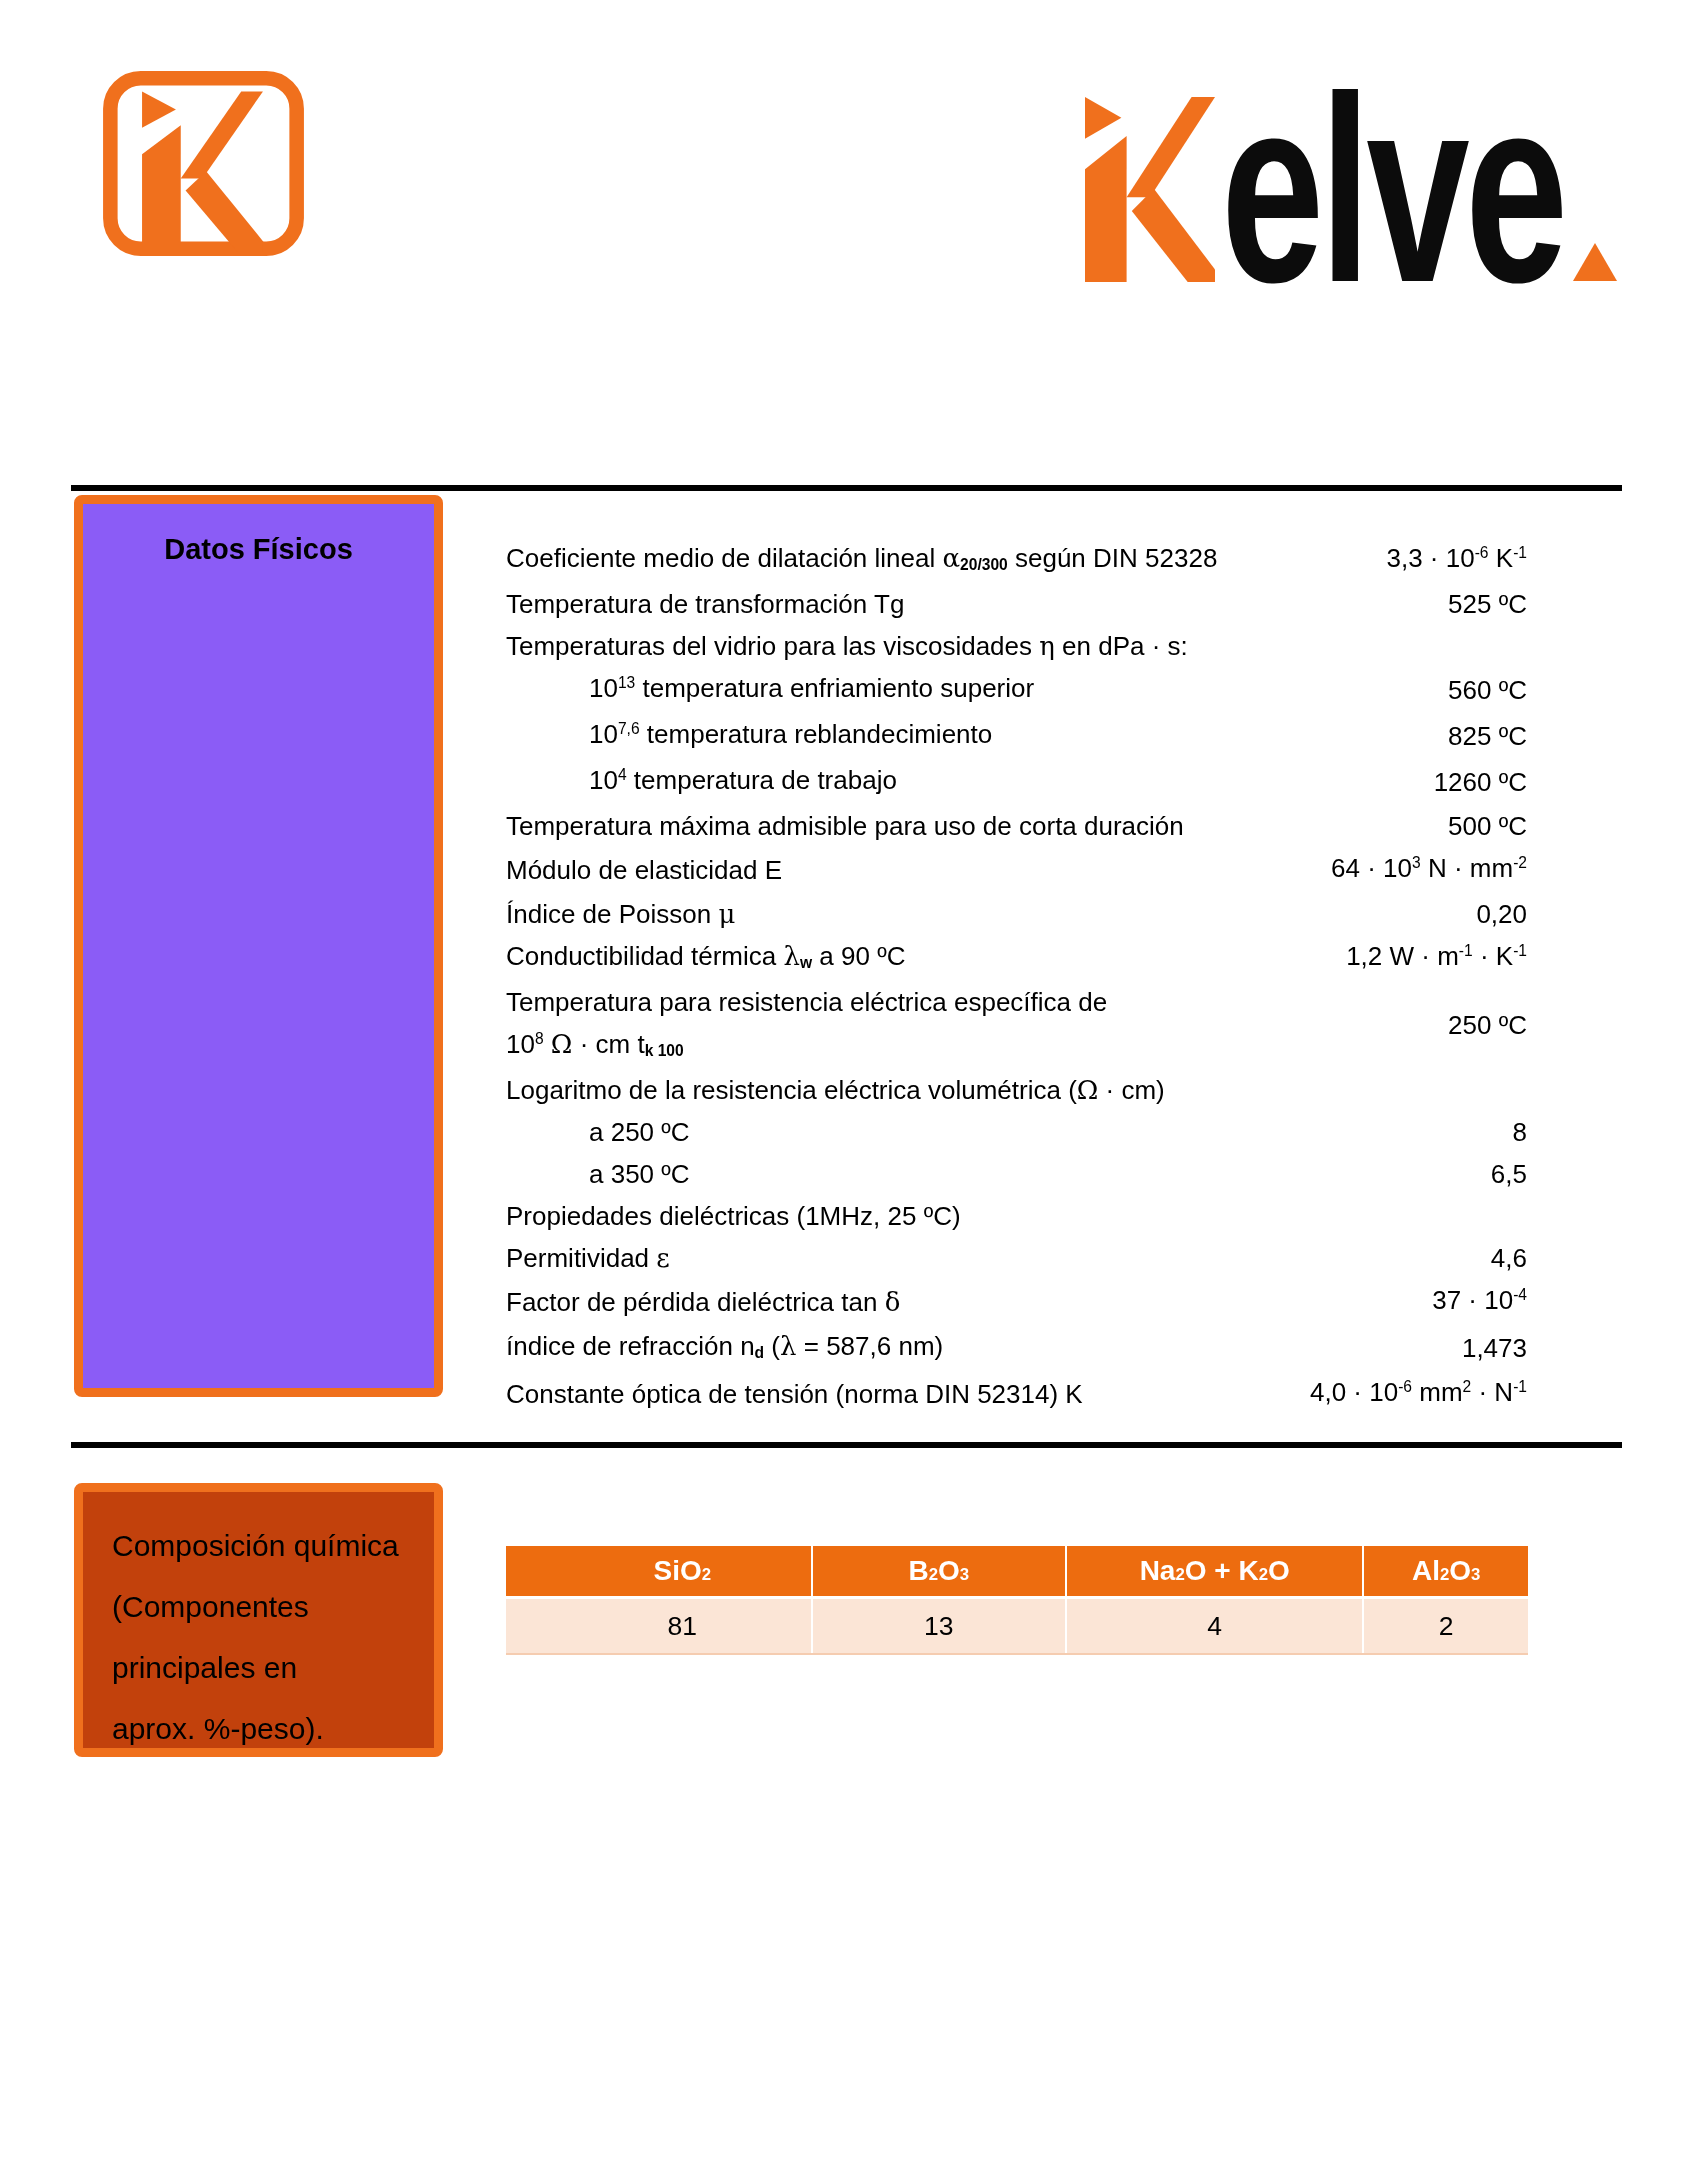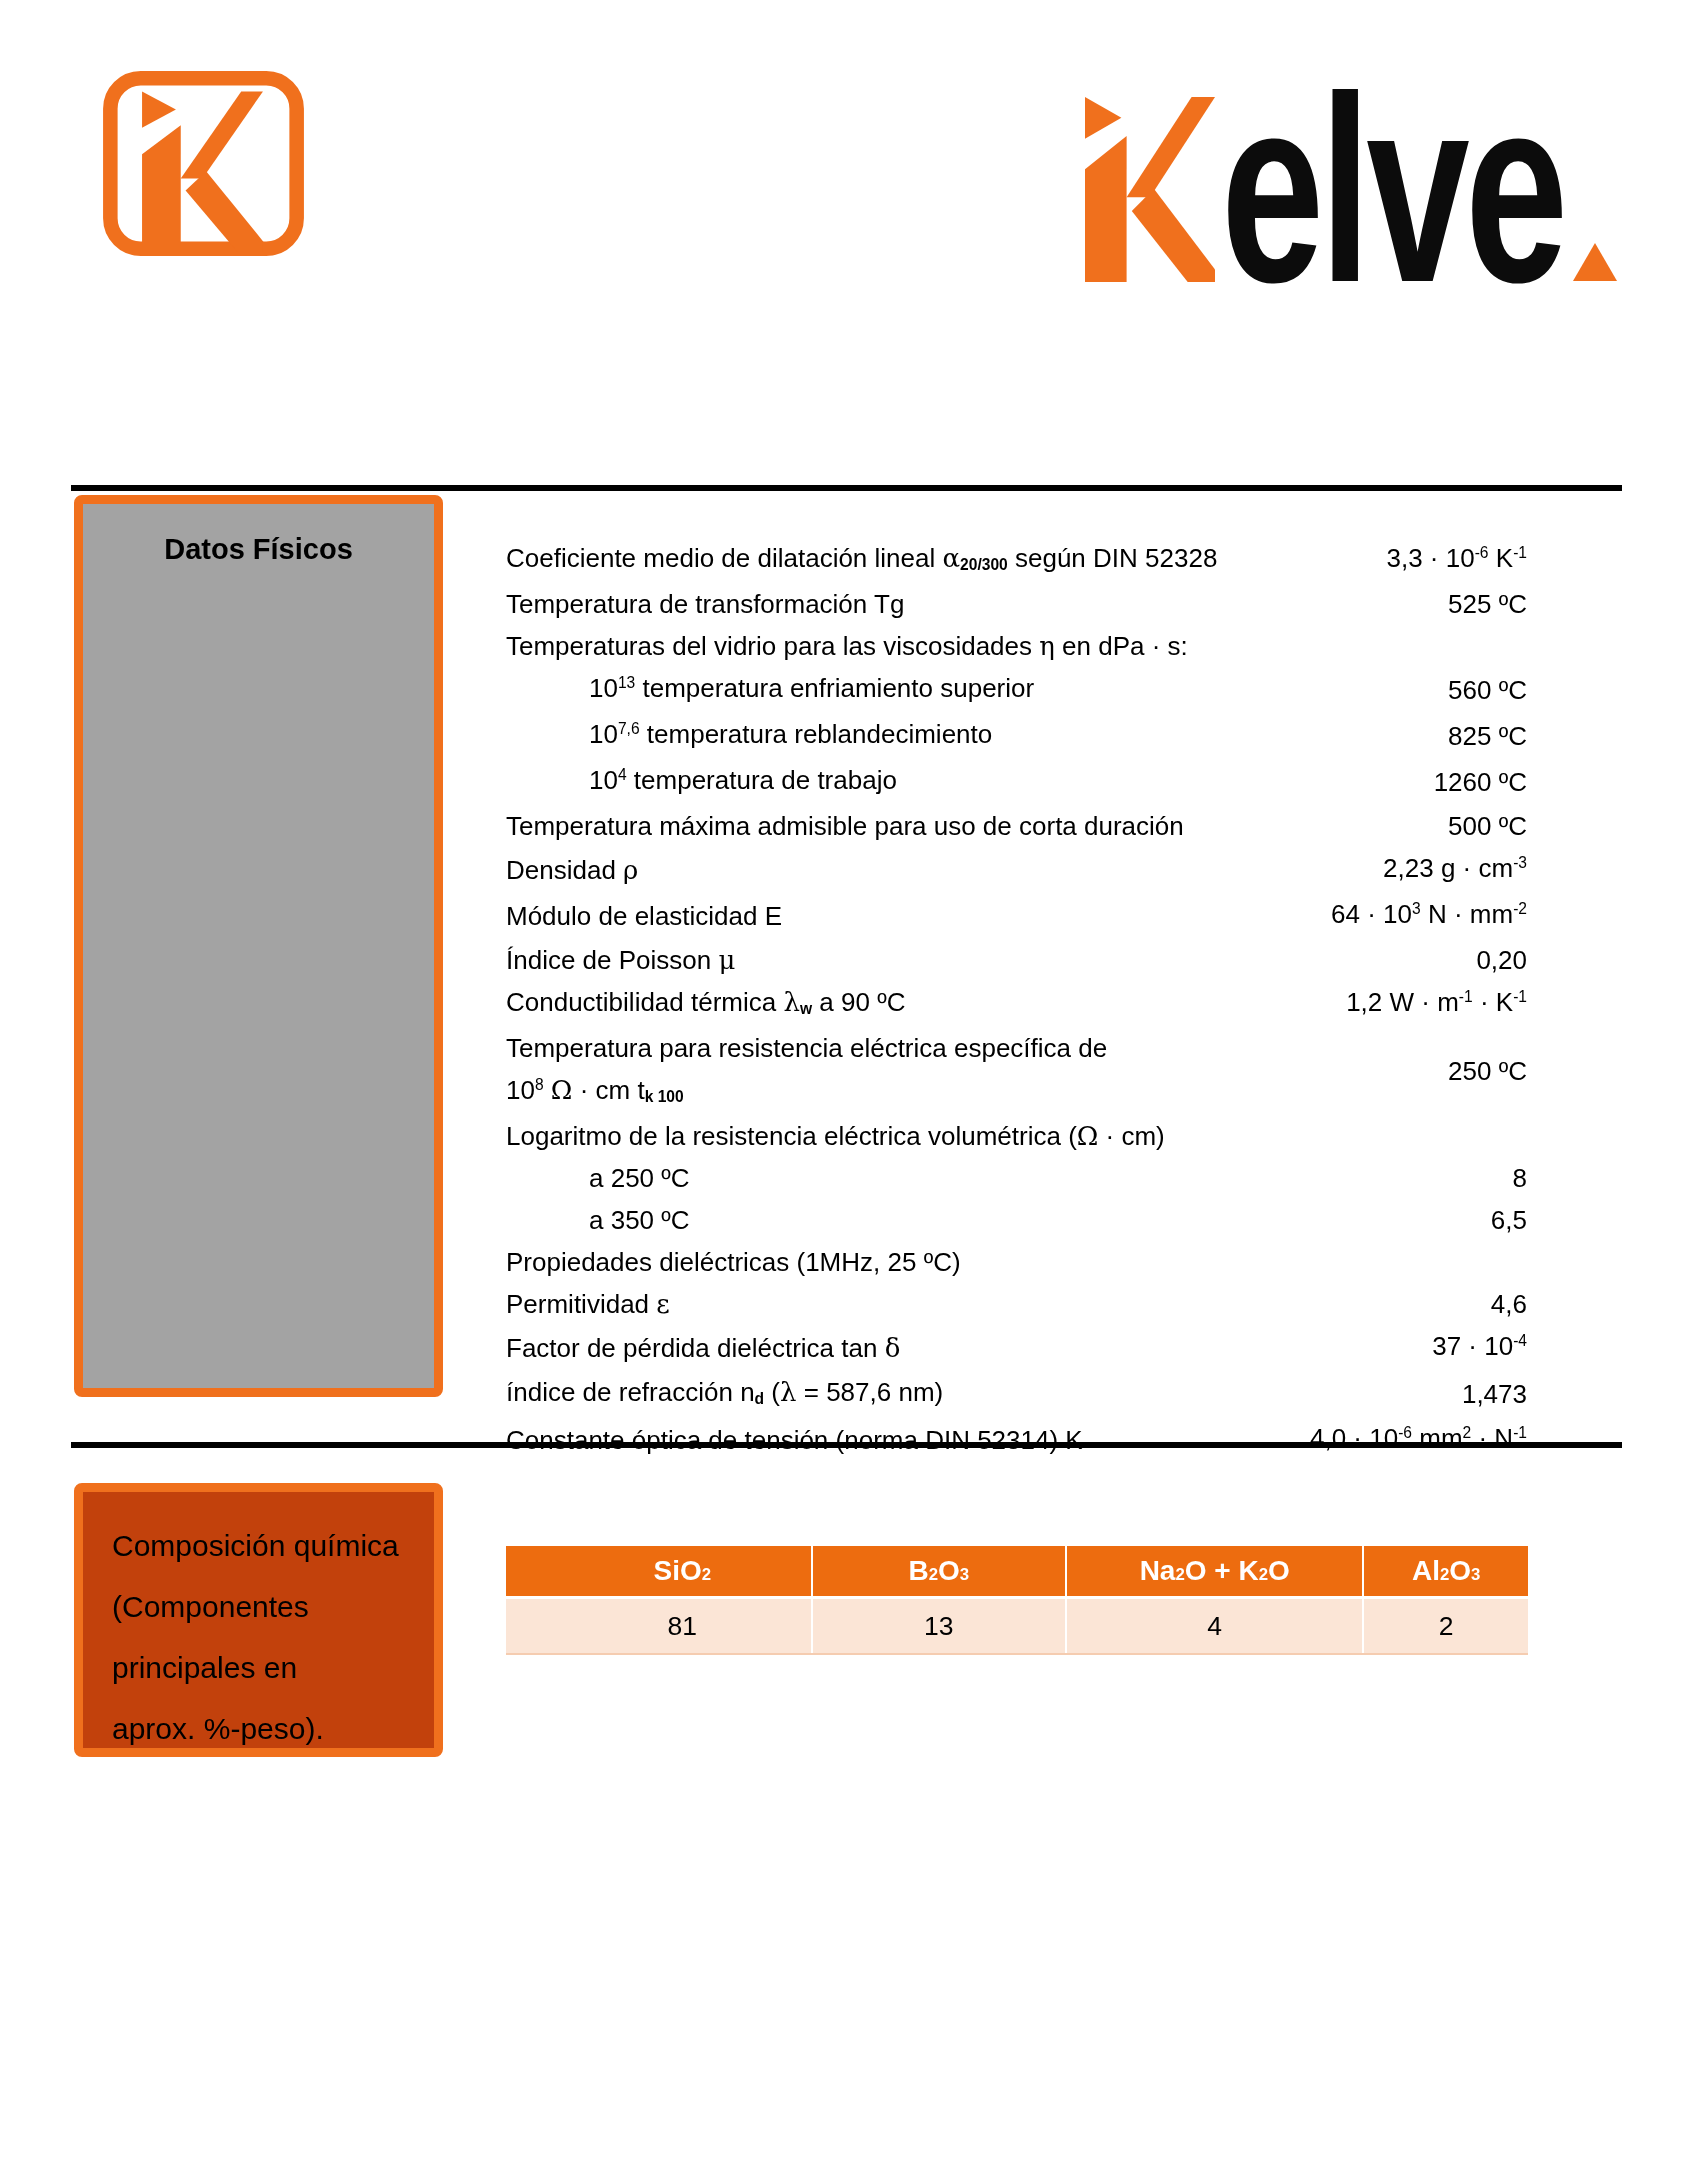--- a/index.html
+++ b/index.html
@@ -36,21 +36,21 @@
     border-right:22px solid transparent;
     border-bottom:38px solid var(--orange);
   }
   
   .rule{position:absolute;left:71px;width:1551px;height:6px;background:var(--ink);}
   .rule-1{top:485px;}
   .rule-2{top:1442px;}
   
   .datos-box{
     position:absolute;left:74px;top:495px;width:369px;height:902px;
-    border:9.3px solid var(--orange);border-radius:8px;background:#a3a3a3;
+    border:9.3px solid var(--orange);border-radius:8px;background:#8b5cf6;
     box-sizing:border-box;
   }
   .datos-title{margin-top:29px;text-align:center;font-size:29px;font-weight:bold;}
   
   .rows{
     position:absolute;left:506px;top:537px;width:1021px;
     display:flex;flex-direction:column;
     font-size:26px;line-height:42px;
   }
   .prow{display:flex;align-items:center;min-height:42px;}
@@ -148,24 +148,20 @@
       </div>
       <div class="prow indent">
         <div class="plabel"><span>10</span><span class="seg-sup">4</span><span> temperatura de trabajo</span></div>
         <div class="pvalue"><span>1260 ºC</span></div>
       </div>
       <div class="prow">
         <div class="plabel"><span>Temperatura máxima admisible para uso de corta duración</span></div>
         <div class="pvalue"><span>500 ºC</span></div>
       </div>
       <div class="prow">
-        <div class="plabel"><span>Densidad </span><span class="seg-sym">ρ</span></div>
-        <div class="pvalue"><span>2,23 g · cm</span><span class="seg-sup">-3</span></div>
-      </div>
-      <div class="prow">
         <div class="plabel"><span>Módulo de elasticidad E</span></div>
         <div class="pvalue"><span>64 · 10</span><span class="seg-sup">3</span><span> N · mm</span><span class="seg-sup">-2</span></div>
       </div>
       <div class="prow">
         <div class="plabel"><span>Índice de Poisson </span><span class="seg-sym">μ</span></div>
         <div class="pvalue"><span>0,20</span></div>
       </div>
       <div class="prow">
         <div class="plabel"><span>Conductibilidad térmica </span><span class="seg-sym">λ</span><span class="seg-sub">w</span><span> a 90 ºC</span></div>
         <div class="pvalue"><span>1,2 W · m</span><span class="seg-sup">-1</span><span> · K</span><span class="seg-sup">-1</span></div>

